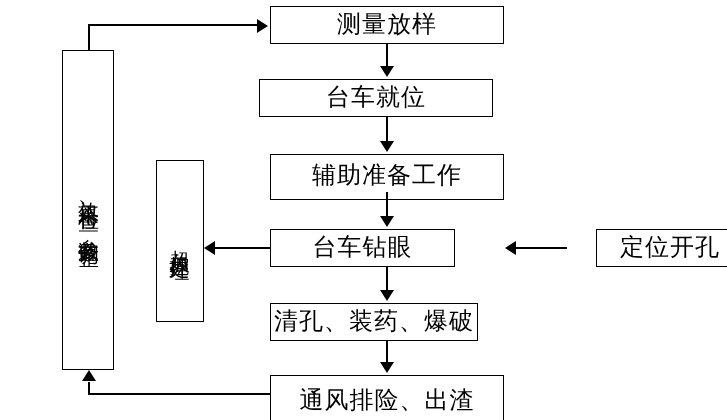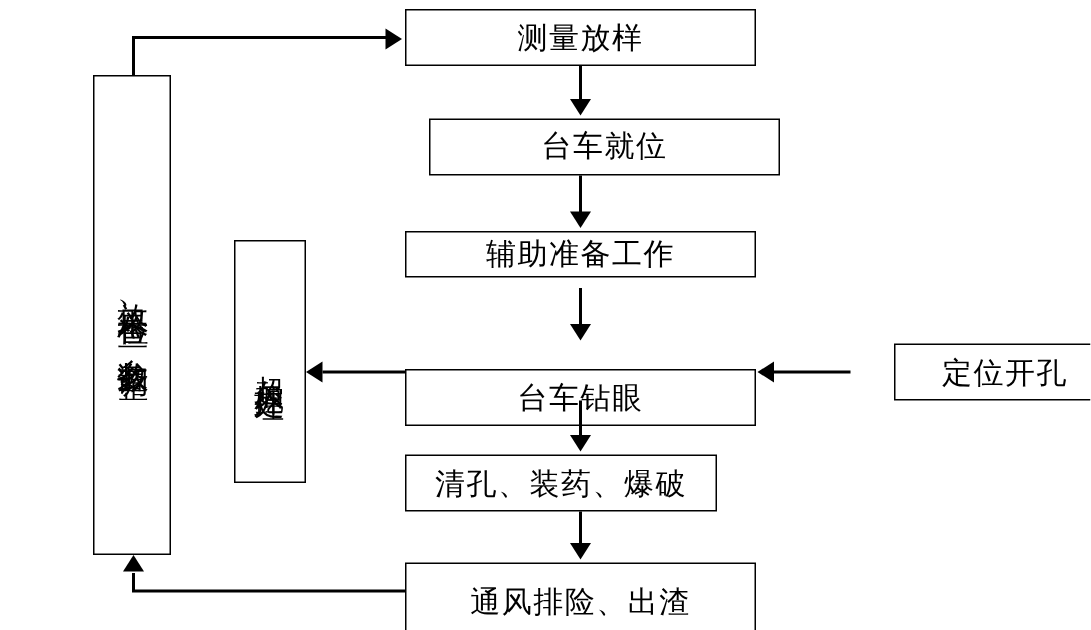--- a/index.html
+++ b/index.html
@@ -18,21 +18,21 @@
   .node {
     position: absolute;
     box-sizing: border-box;
     border: 1px solid #000000;
     background: #ffffff;
     display: flex;
     align-items: center;
     justify-content: center;
     text-align: center;
     color: #000000;
-    font-size: 20px;
+    font-size: 24px;
     line-height: 1.15;
     letter-spacing: 1px;
   }
   .node.vertical {
     writing-mode: vertical-rl;
     text-orientation: upright;
     letter-spacing: 3px;
     line-height: 1.1;
   }
   .line {
@@ -67,25 +67,25 @@
     border-right: 11px solid #000000;
   }
 </style>
 </head>
 <body>
 
 <div id="canvas">
 
   <div class="node" style="left:270px; top:6px; width:234px; height:38px;">测量放样</div>
 
-  <div class="node" style="left:286px; top:79px; width:234px; height:38px;font-family:Liberation Serif, serif;">台车就位</div>
+  <div class="node" style="left:259px; top:79px; width:234px; height:38px;">台车就位</div>
 
-  <div class="node" style="left:270px; top:154px; width:234px; height:31px;">辅助准备工作</div>
+  <div class="node" style="left:270px; top:154px; width:234px; height:46px;font-family:Liberation Mono, monospace;">辅助准备工作</div>
 
-  <div class="node" style="left:270px; top:246px; width:234px; height:38px;">台车钻眼</div>
+  <div class="node" style="left:270px; top:229px; width:185px; height:38px;">台车钻眼</div>
 
   <div class="node" style="left:270px; top:303px; width:208px; height:38px;">清孔、装药、爆破</div>
 
   <div class="node" style="left:270px; top:375px; width:234px; height:52px;">通风排险、出渣</div>
 
   <div class="node" style="left:574px; top:229px; width:148px; height:38px;margin-left:22px;">定位开孔</div>
 
   <div class="node vertical" style="left:156px; top:160px; width:48px; height:162px; font-size:20px;">超欠挖处理</div>
 
   <div class="node vertical" style="left:62px; top:50px; width:52px; height:320px; font-size:21px;">效果检查、参数调整</div>

